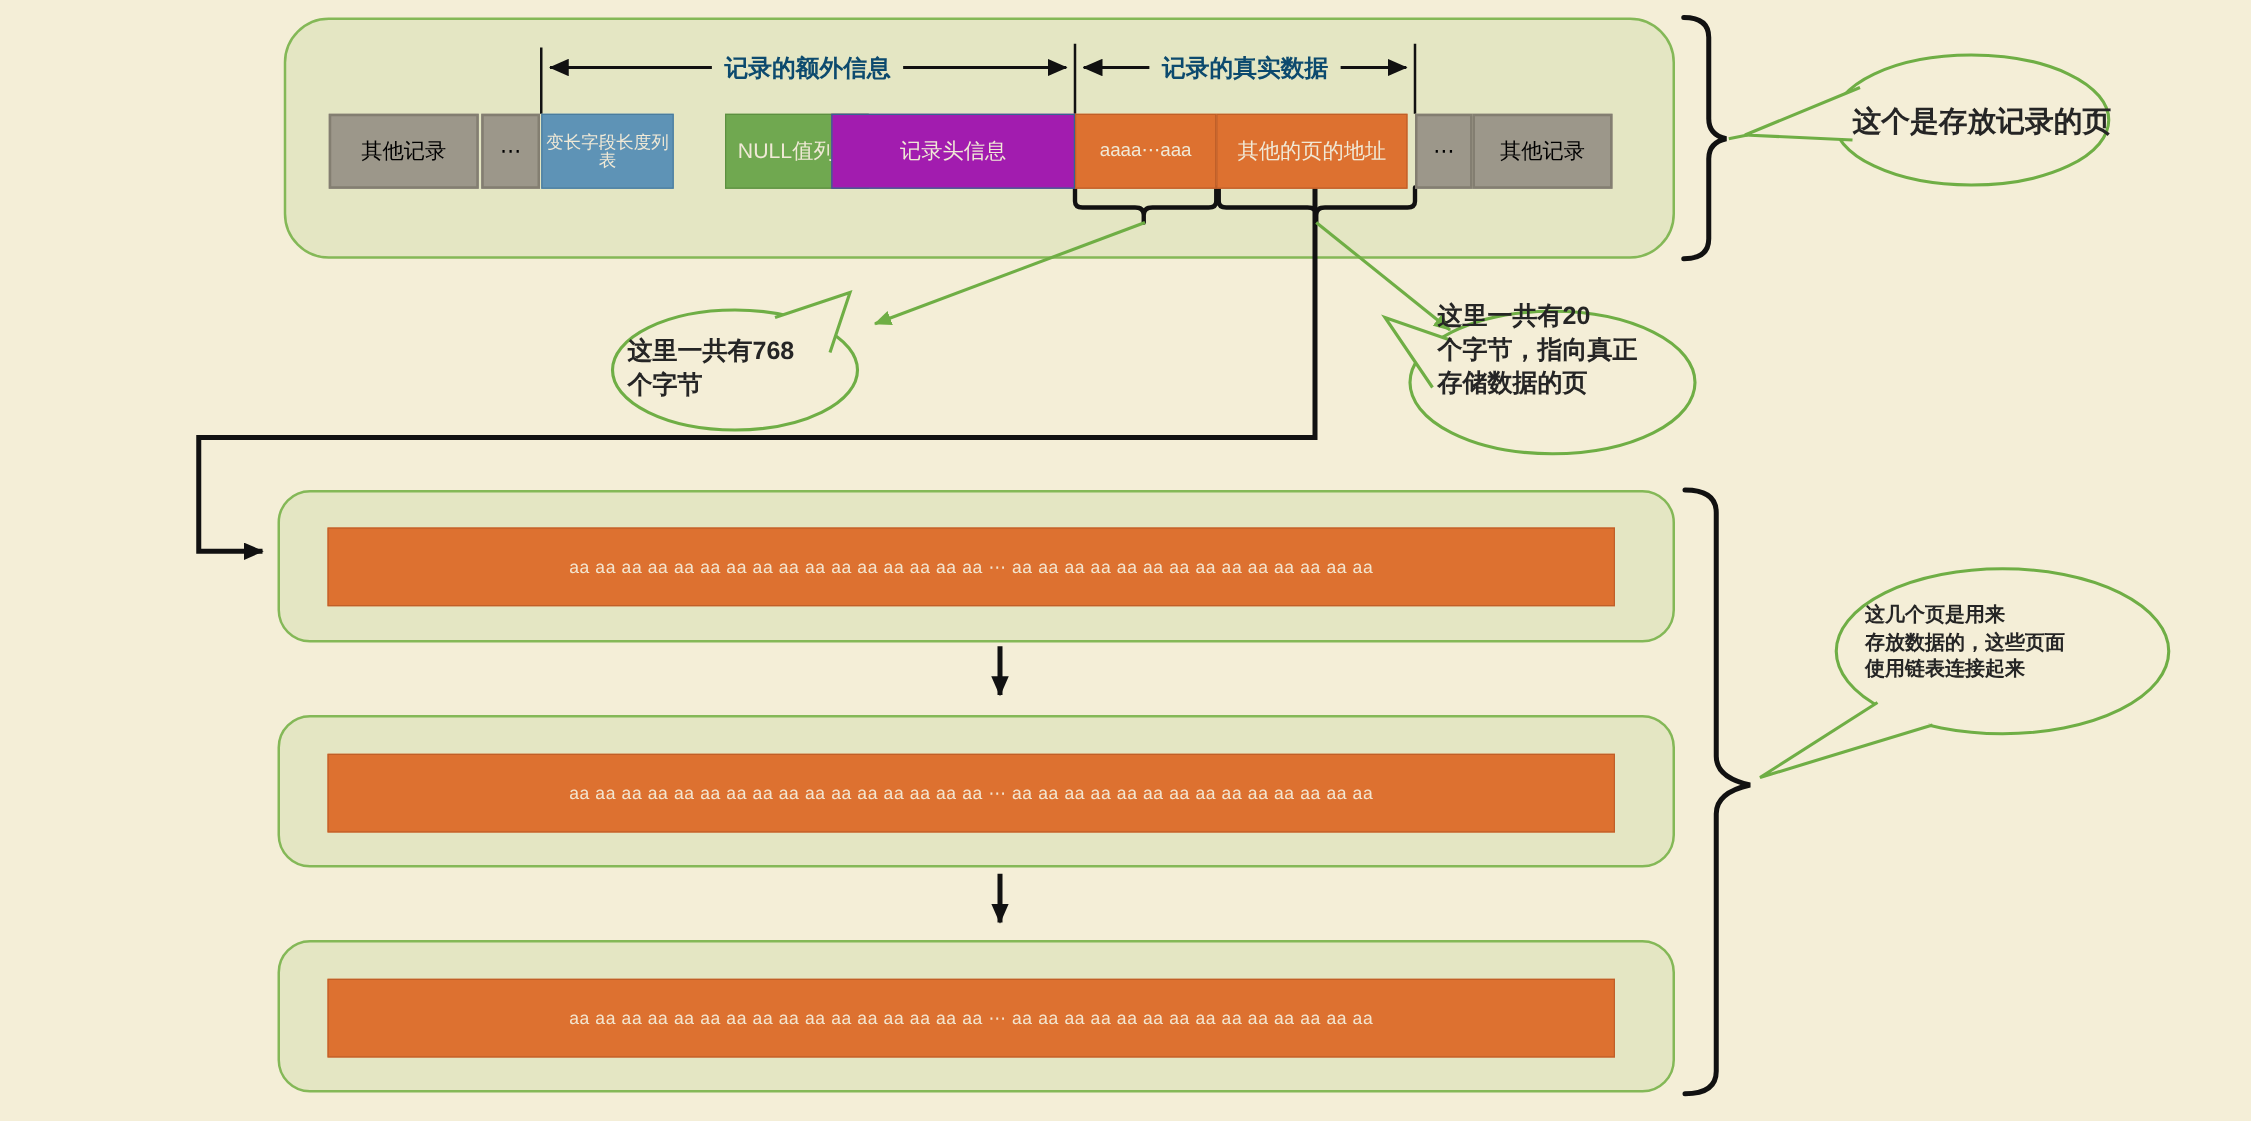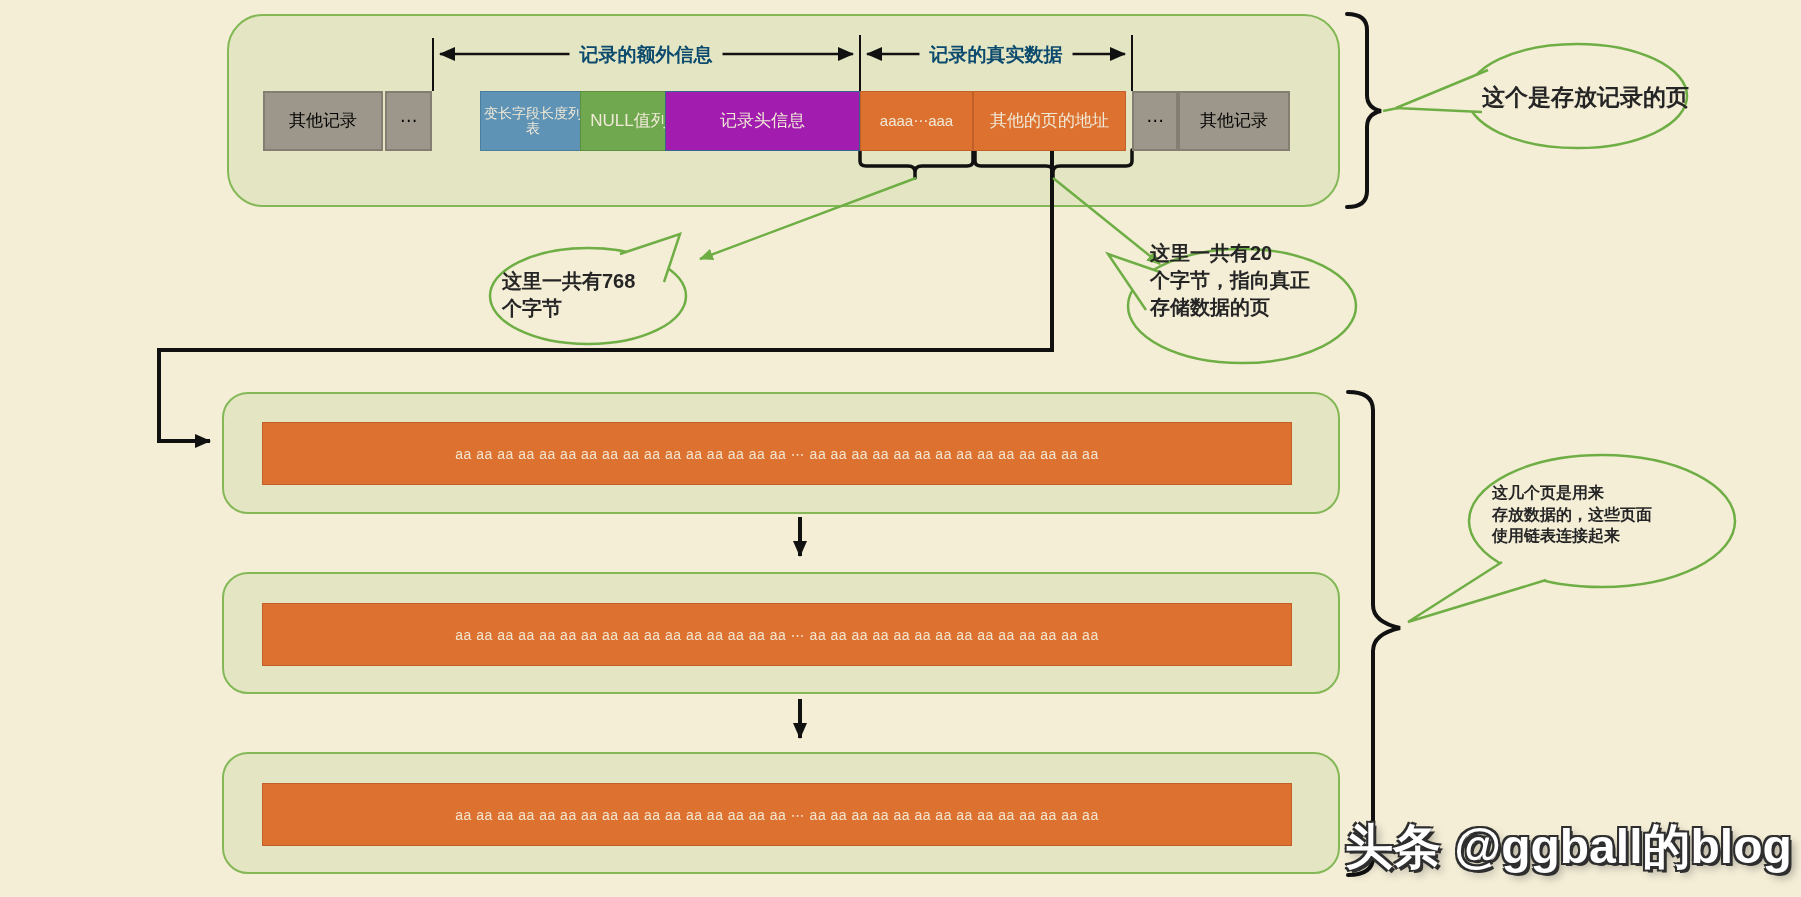--- a/index.html
+++ b/index.html
@@ -108,21 +108,21 @@
       <path d="M1502,562 L1408,622 L1546,580" fill="#f4eed7" stroke="#6fae45" stroke-width="2.5"></path>
     </g>
 
     <path d="M916,178 L700,259" stroke="#6fae45" stroke-width="2.5" fill="none" marker-end="url(#mg)"></path>
     <path d="M1053,178 L1160,264" stroke="#6fae45" stroke-width="2.5" fill="none" marker-end="url(#mg)"></path>
     <path d="M1383,111 L1398,108" stroke="#6fae45" stroke-width="2.5" fill="none"></path>
   </svg>
 
   <div class="abs seg gray" style="left:263px;width:120px;">其他记录</div>
   <div class="abs seg gray" style="left:385px;width:47px;">⋯</div>
-  <div class="abs seg blue fs14" style="left:433px;width:106px;margin-left:47px;">变长字段长度列表</div>
+  <div class="abs seg blue fs14" style="left:433px;width:106px;">变长字段长度列表</div>
   <div class="abs seg green" style="left:580px;width:115px;">NULL值列表</div>
   <div class="abs seg darkblue" style="left:665px;width:195px;">记录头信息</div>
   <div class="abs seg orange fs15" style="left:860px;width:113px;">aaaa⋯aaa</div>
   <div class="abs seg orange" style="left:973px;width:153px;">其他的页的地址</div>
   <div class="abs seg gray" style="left:1132px;width:46px;">⋯</div>
   <div class="abs seg gray" style="left:1178px;width:112px;">其他记录</div>
 
   <div class="abs dim-label" style="left:646px;">记录的额外信息</div>
   <div class="abs dim-label" style="left:996px;">记录的真实数据</div>
 
@@ -133,15 +133,14 @@
   <div class="abs bubble-text" style="left:502px;top:268px;width:180px;">这里一共有768
 个字节</div>
   <div class="abs bubble-text" style="left:1150px;top:240px;width:210px;">这里一共有20
 个字节，指向真正
 存储数据的页</div>
   <div class="abs bubble-text" id="bubble-text-top" style="left:1467px;top:82px;width:222px;">这个是存放记录的页</div>
   <div class="abs bubble-text" id="bubble-text-pages" style="left:1492px;top:482px;width:240px;">这几个页是用来
 存放数据的，这些页面
 使用链表连接起来</div>
 
-  <div class="abs" id="watermark">头条 @ggball的blog</div>
 
 </div>
 
 </body></html>

